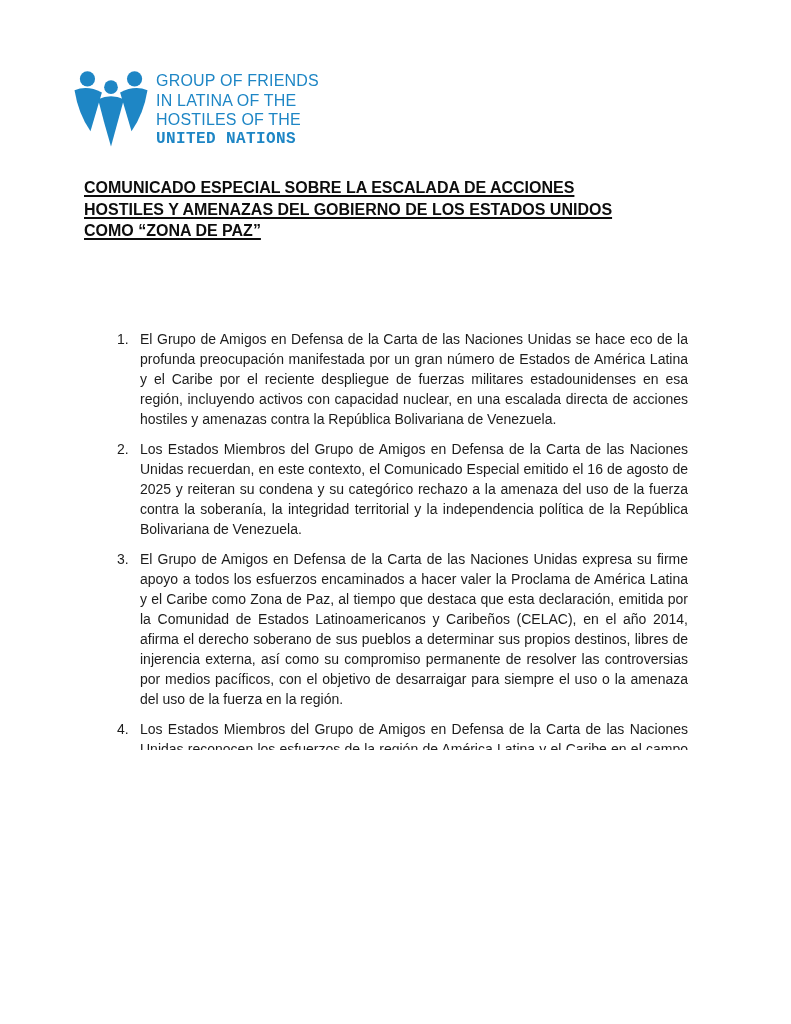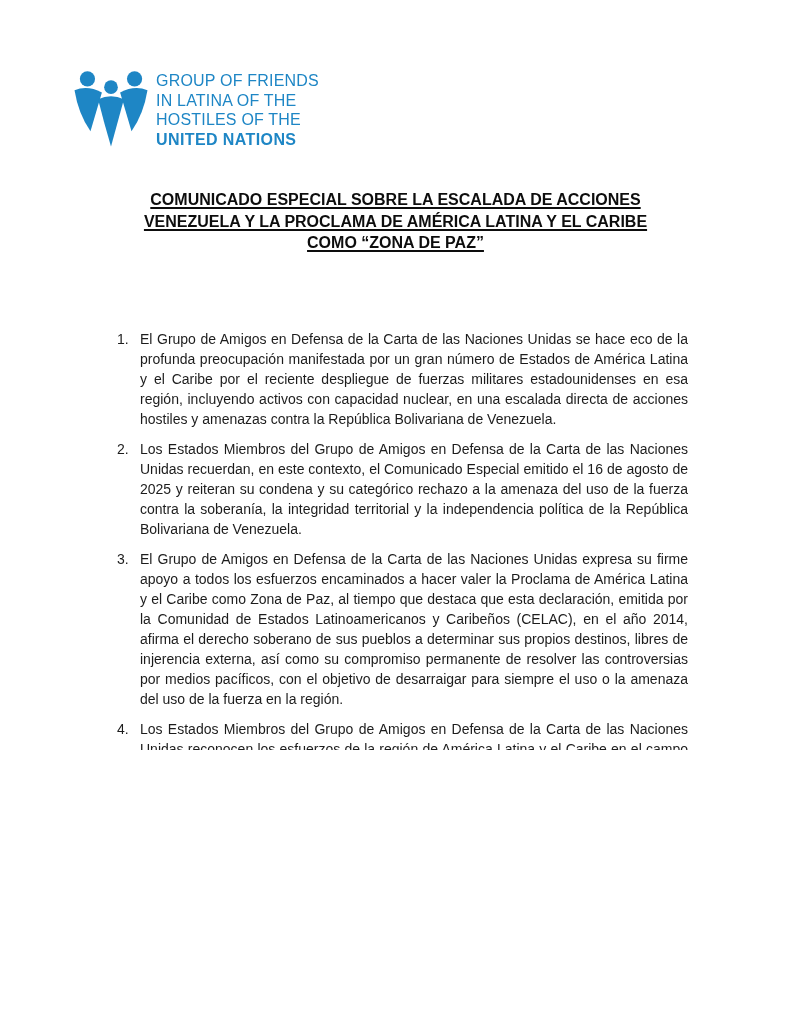--- a/index.html
+++ b/index.html
@@ -31,29 +31,30 @@
     padding-top: 1px;
     color: #1E86C5;
     font-size: 16px;
     line-height: 19.5px;
     letter-spacing: 0.2px;
     white-space: nowrap;
   }
   .logo-text .bold-line {
     font-weight: 700;
     letter-spacing: 0.4px;
+    font-family: Liberation Mono, monospace;
   }
 
   
   .doc-title {
     position: absolute;
     left: 84px;
     right: 84px;
-    top: 189px;
-    text-align: center;
+    top: 177px;
+    text-align: left;
     color: #0d0d0d;
     font-weight: 700;
     font-size: 16px;
     line-height: 21.6px;
   }
   .doc-title .t-line span {
     text-decoration: underline;
     text-decoration-thickness: 1.5px;
     text-underline-offset: 2px;
   }
@@ -100,21 +101,21 @@
     <div class="logo-text">
       <div>GROUP OF FRIENDS</div>
       <div>IN LATINA OF THE</div>
       <div>HOSTILES OF THE</div>
       <div class="bold-line">UNITED NATIONS</div>
     </div>
   </div>
 
   <div class="doc-title">
     <div class="t-line"><span>COMUNICADO ESPECIAL SOBRE LA ESCALADA DE ACCIONES</span></div>
-    <div class="t-line"><span>VENEZUELA Y LA PROCLAMA DE AMÉRICA LATINA Y EL CARIBE</span></div>
+    <div class="t-line"><span>HOSTILES Y AMENAZAS DEL GOBIERNO DE LOS ESTADOS UNIDOS</span></div>
     <div class="t-line"><span>COMO “ZONA DE PAZ”</span></div>
   </div>
 
   <div class="body-list">
 
     <div class="para">
       <div class="para-num">1.</div>
       <div class="para-text">El Grupo de Amigos en Defensa de la Carta de las Naciones Unidas se hace eco de la profunda preocupación manifestada por un gran número de Estados de América Latina y el Caribe por el reciente despliegue de fuerzas militares estadounidenses en esa región, incluyendo activos con capacidad nuclear, en una escalada directa de acciones hostiles y amenazas contra la República Bolivariana de Venezuela.</div>
     </div>
 

